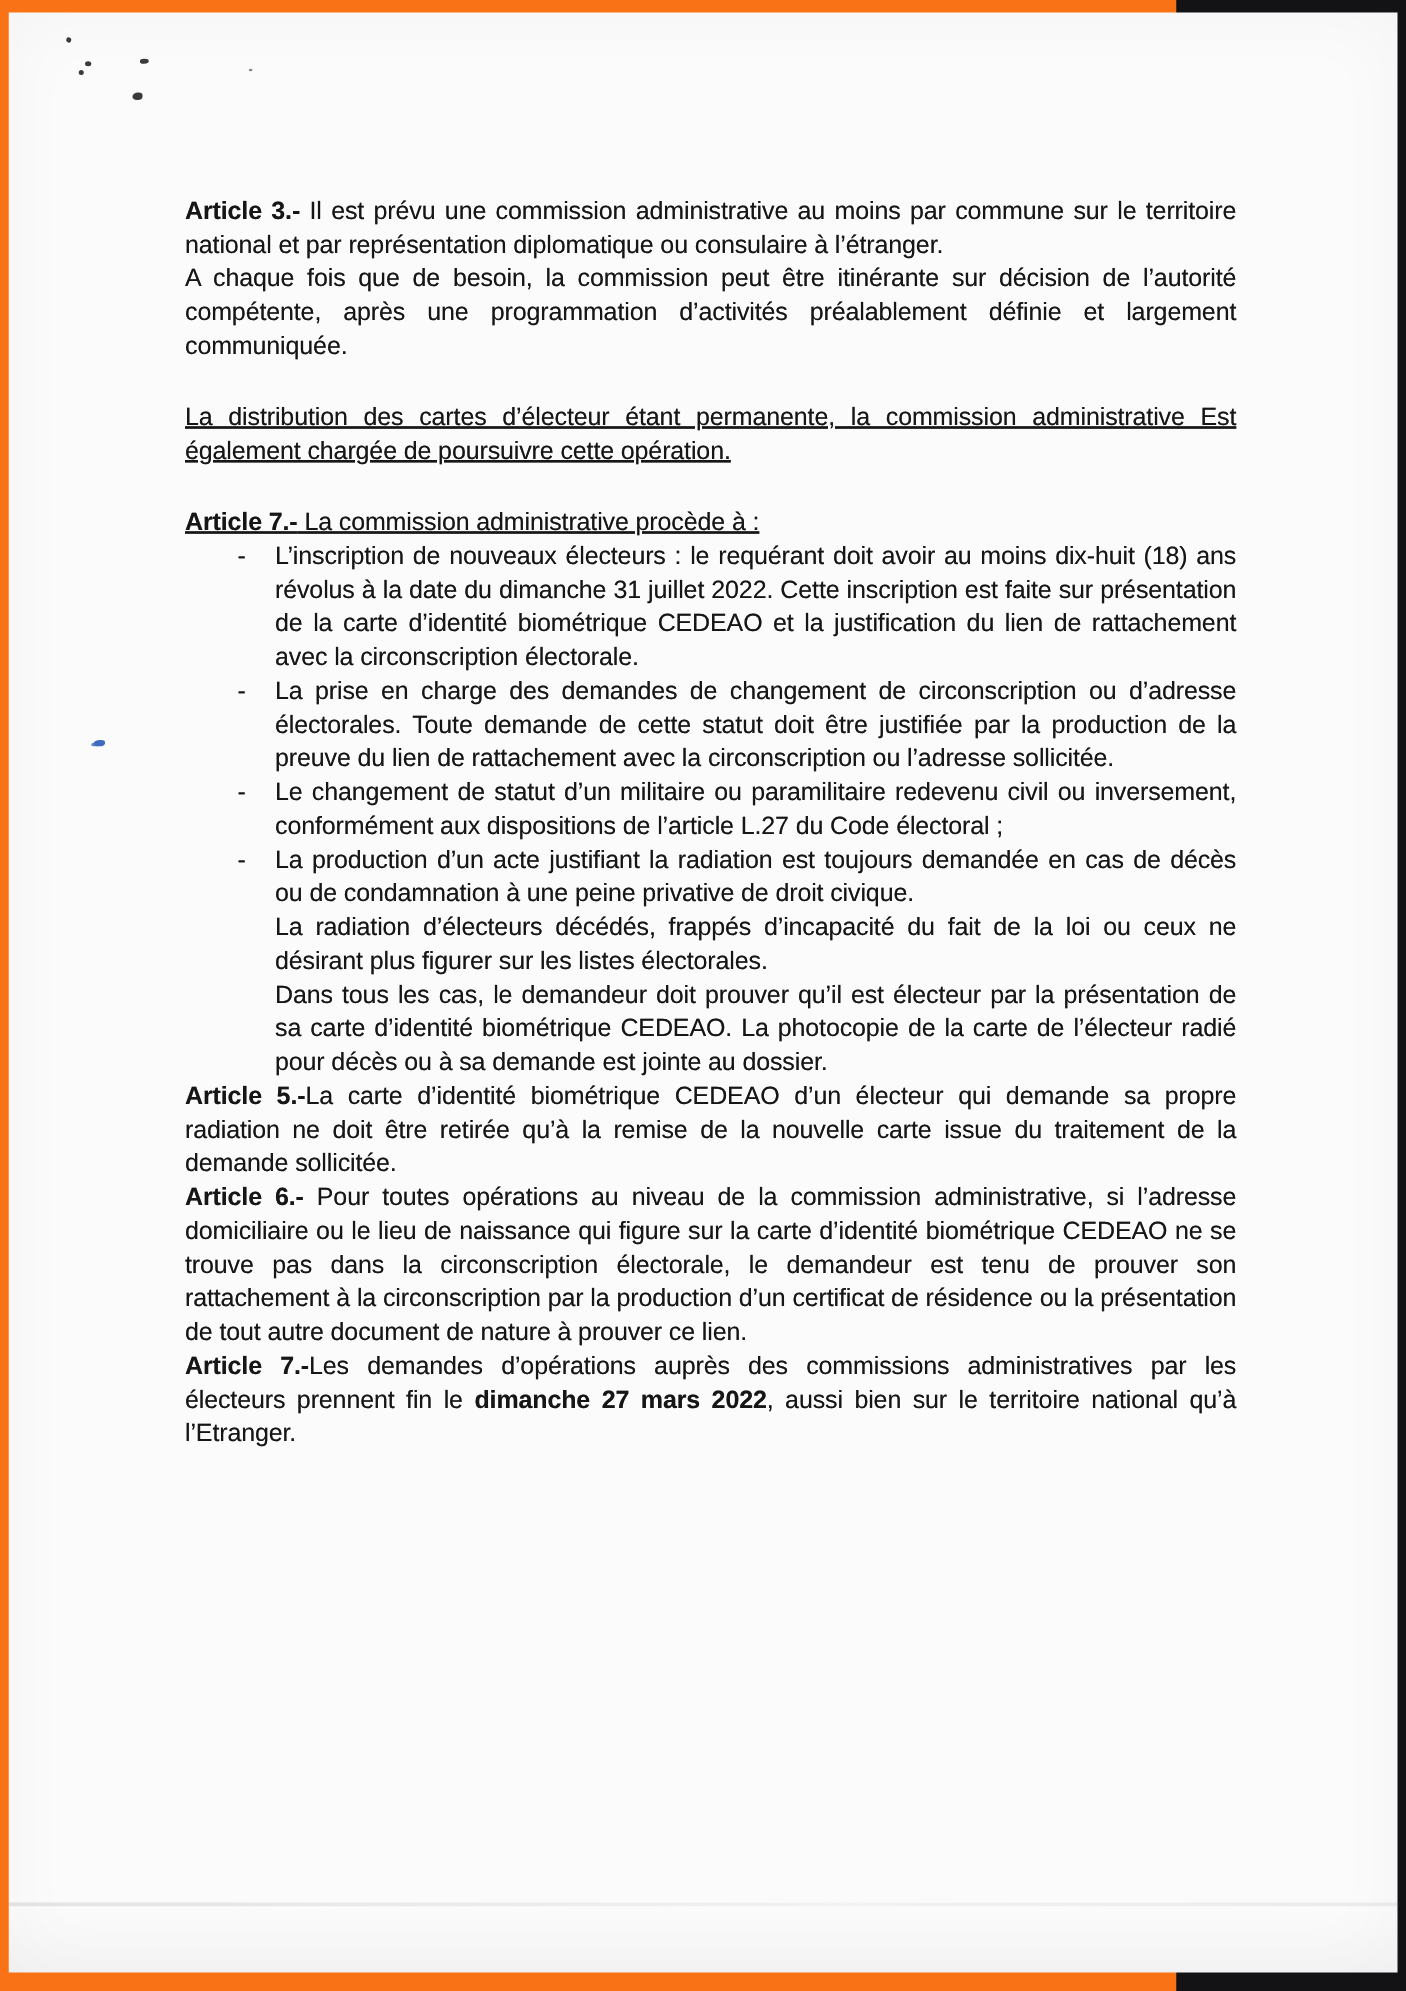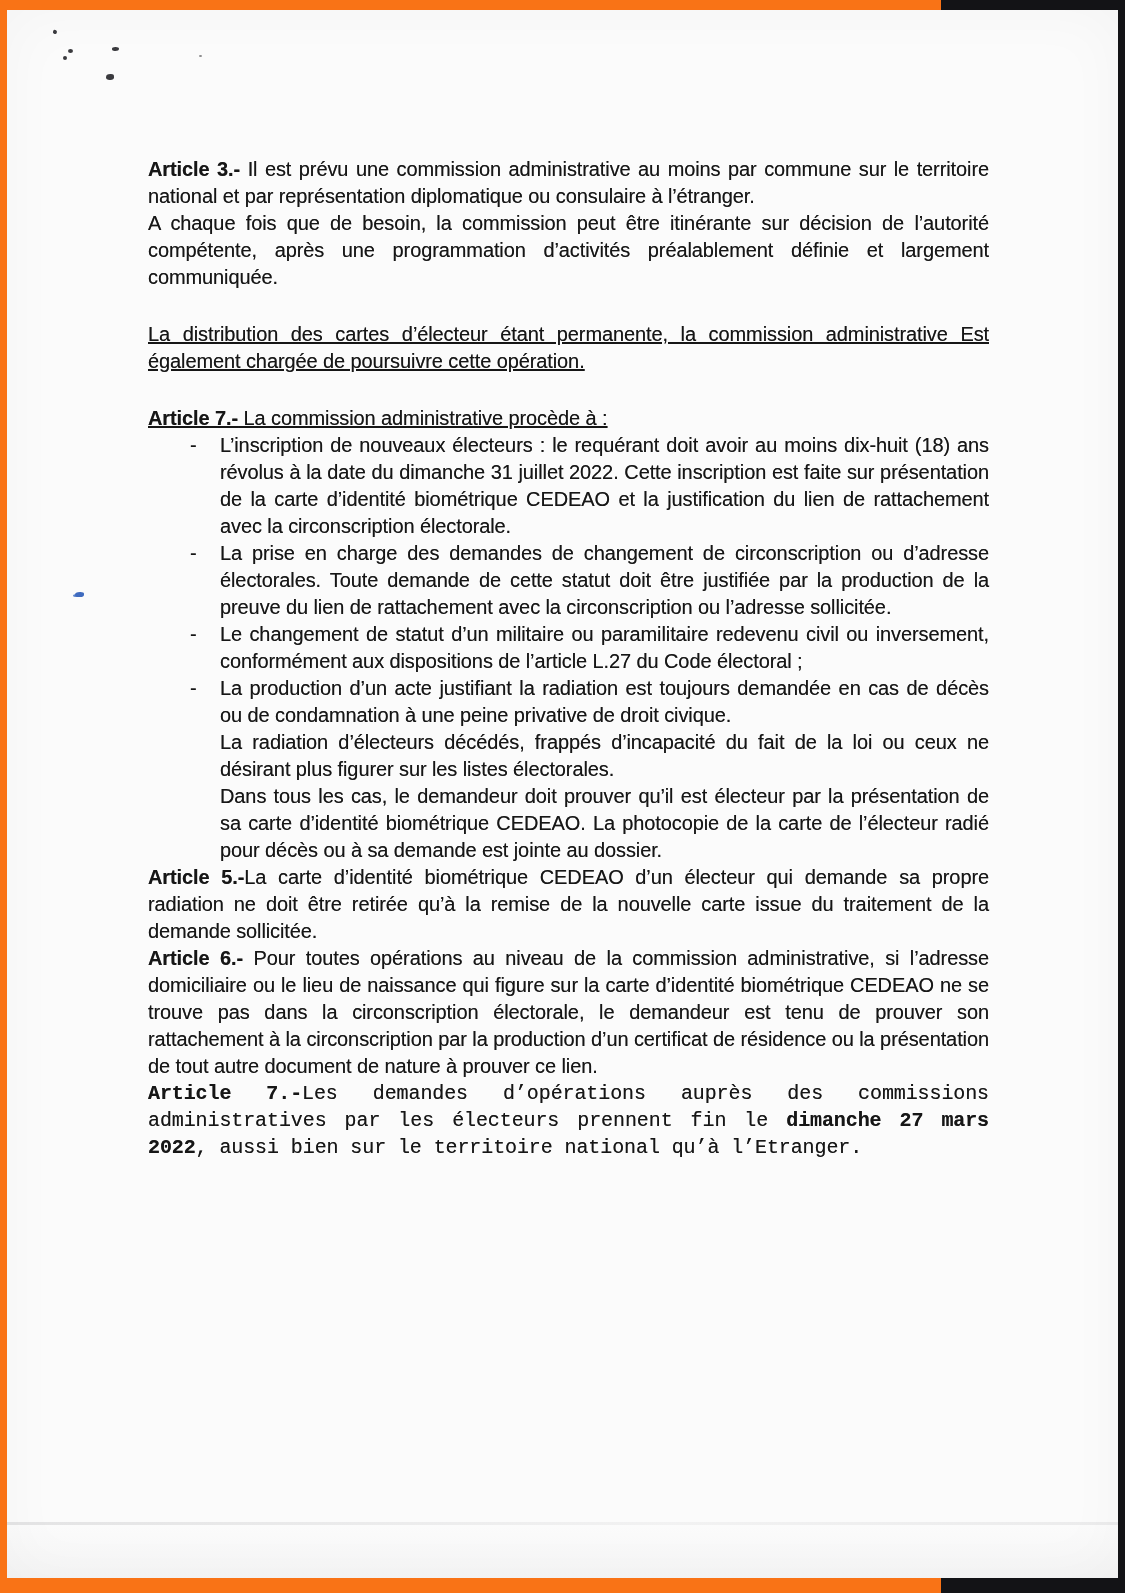--- a/index.html
+++ b/index.html
@@ -38,21 +38,21 @@
   .para.before-a4{margin-top:30px;text-decoration:underline;}
   b.lead{font-weight:700;}
   .dash-list{margin:0;padding:0;list-style:none;}
   .li{position:relative;padding-left:72px;}
   .li .dash{
     position:absolute;left:42px;top:0;
     font-weight:400;
   }
   .gap-a5{margin-top:50px;}
   .gap-a6{margin-top:32px;}
-  .gap-a7{margin-top:40px;font-family:Liberation Mono, monospace;}
+  .gap-a7{margin-top:40px;}
   .speck{
     position:absolute;border-radius:50%;
     background:#3a3a3e;
   }
   .speck.s1{left:46px;top:20px;width:4px;height:4px;transform:rotate(20deg);border-radius:40% 60% 50% 50%;}
   .speck.s2{left:61px;top:39px;width:5px;height:4px;}
   .speck.s3{left:56px;top:46px;width:4px;height:4px;}
   .speck.s4{left:105px;top:37px;width:7px;height:4px;border-radius:50% 50% 60% 40%;}
   .speck.s5{left:99px;top:64px;width:8px;height:6px;border-radius:60% 40% 50% 50%;}
   .speck.s6{left:192px;top:45px;width:3px;height:2px;opacity:.6;}

